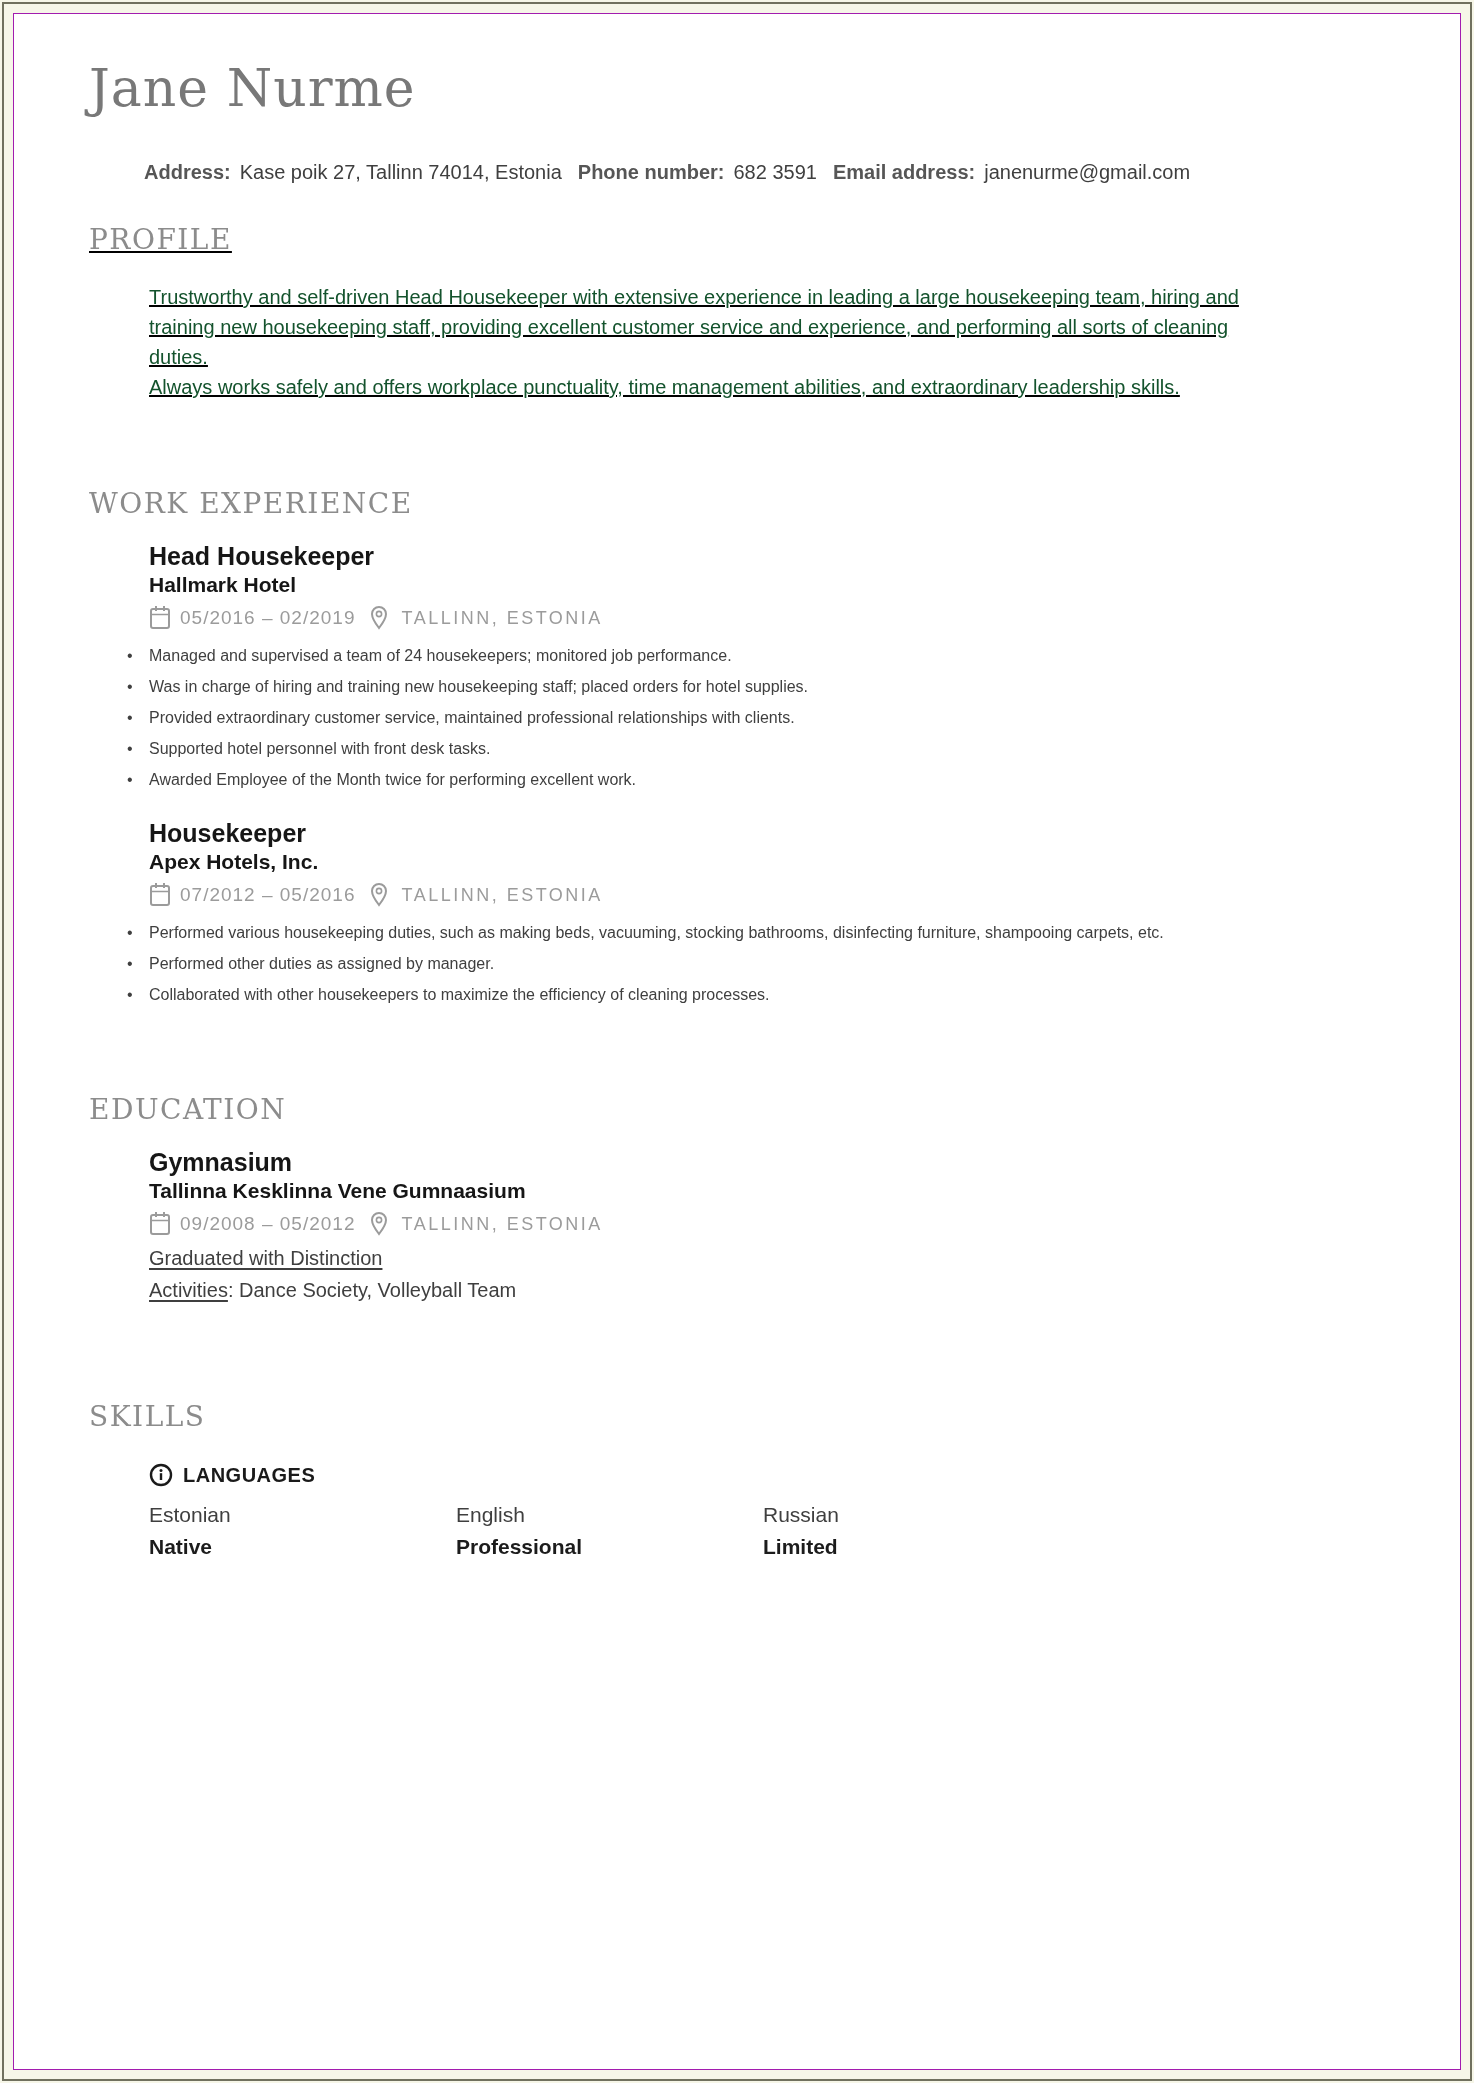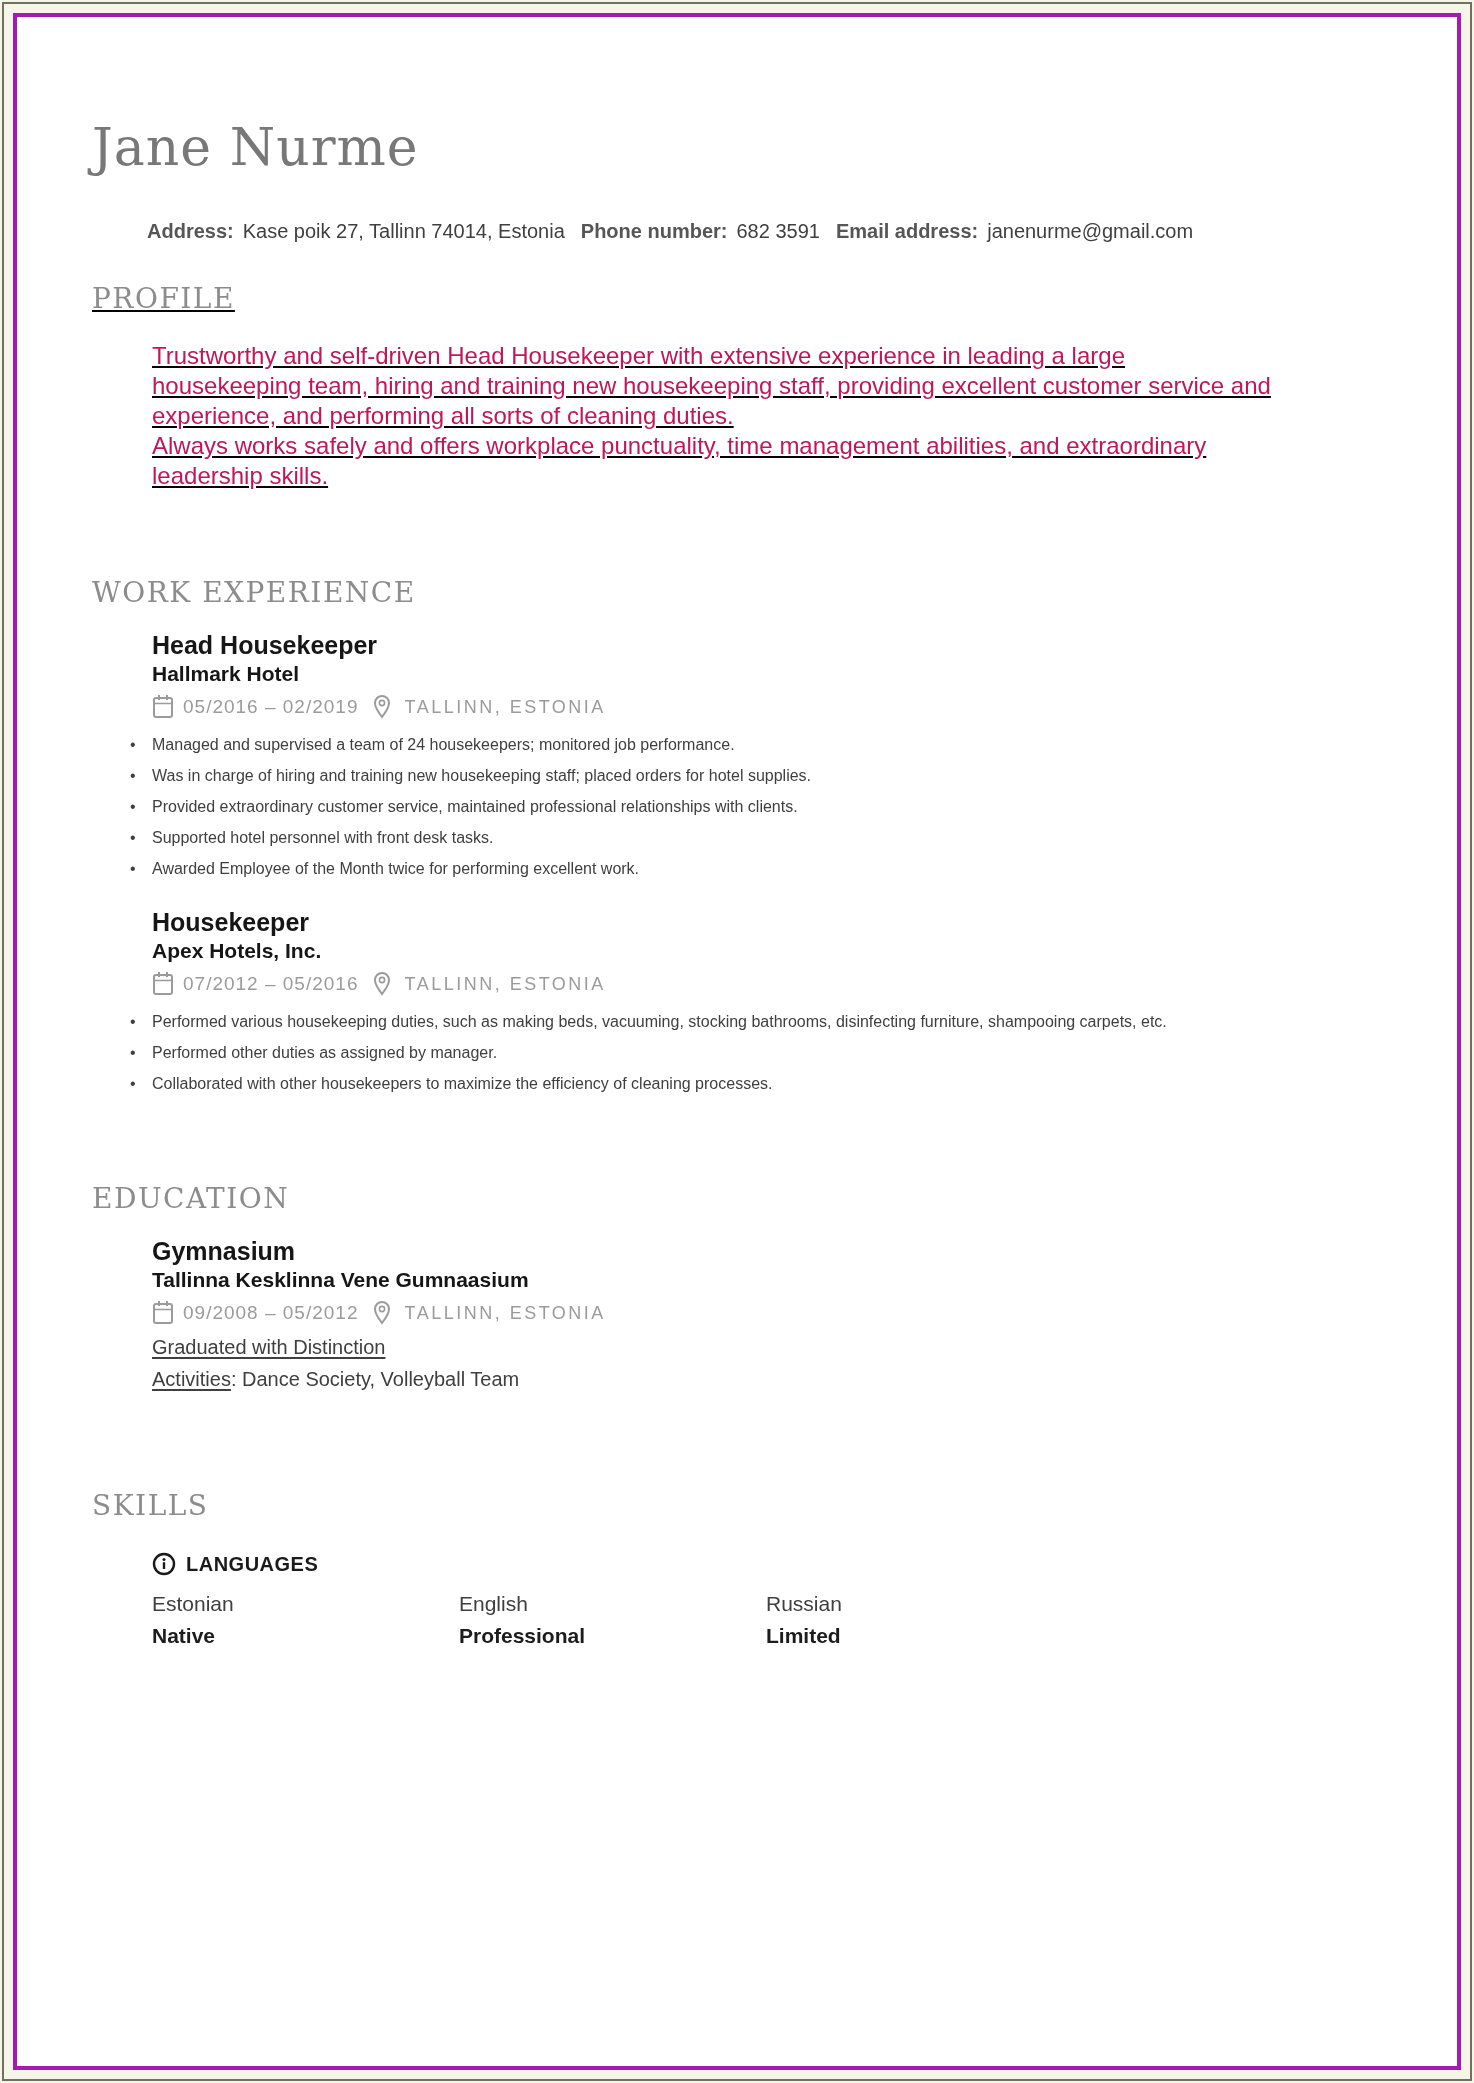--- a/index.html
+++ b/index.html
@@ -11,23 +11,23 @@
     overflow:hidden;
   }
   .frame {
     position:absolute; inset:2px;
     border:2px solid #70705e;
     background:#f6f6e8;
   }
   .page {
     position:absolute; inset:9px;
     background:#ffffff;
-    border:4px solid #a21caf;
+    border:1px solid #a21caf;
     box-sizing:border-box;
-    padding:104px 70px 0 75px;
+    padding:48px 70px 0 75px;
     overflow:hidden;
   }
 
   
   .name {
     margin:0;
     font-family:"DejaVu Serif", serif;
     font-weight:500;
     font-size:52px;
     line-height:1.0;
@@ -57,23 +57,23 @@
     color:#8c8c8c;
   }
   .section-profile   { margin-top:40px;text-decoration:underline; }
   .section-work      { margin-top:86px; }
   .section-education { margin-top:84px; }
   .section-skills    { margin-top:96px; }
 
   .profile-text {
     margin:26px 0 0 60px;
     max-width:1120px;
-    font-size:24px;
+    font-size:20px;
     line-height:30px;
-    color:#be185d;
+    color:#14532d;
   }
   .profile-text p { margin:0; }
 
   
   .entry { margin-top:22px; }
   .entry + .entry { margin-top:24px; }
   .entry-title {
     margin:0 0 0 60px;
     font-size:25px;
     font-weight:bold;

